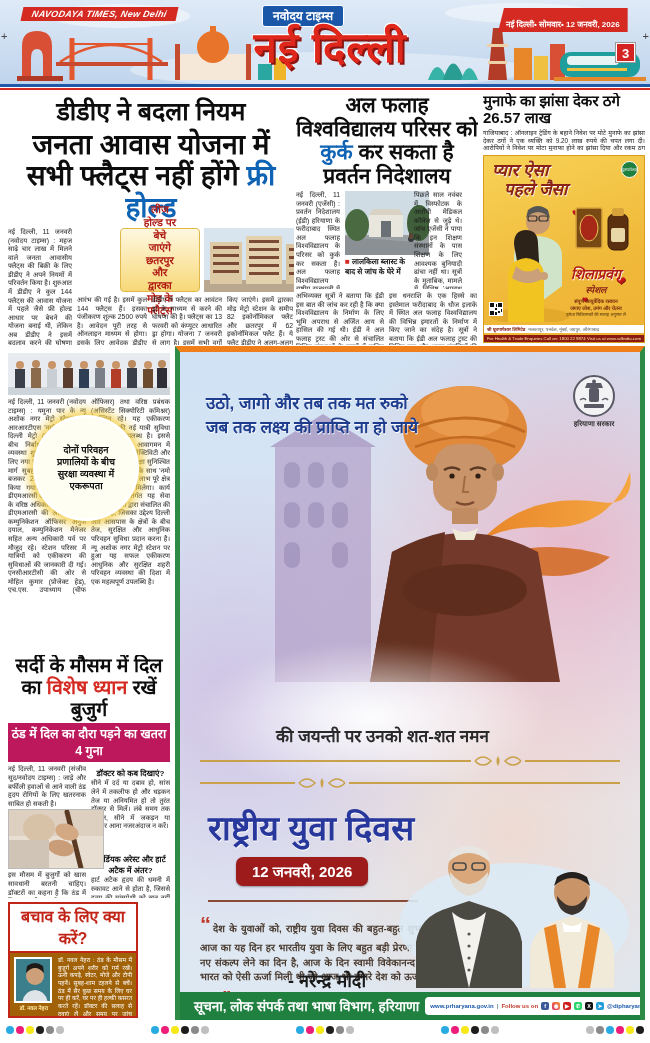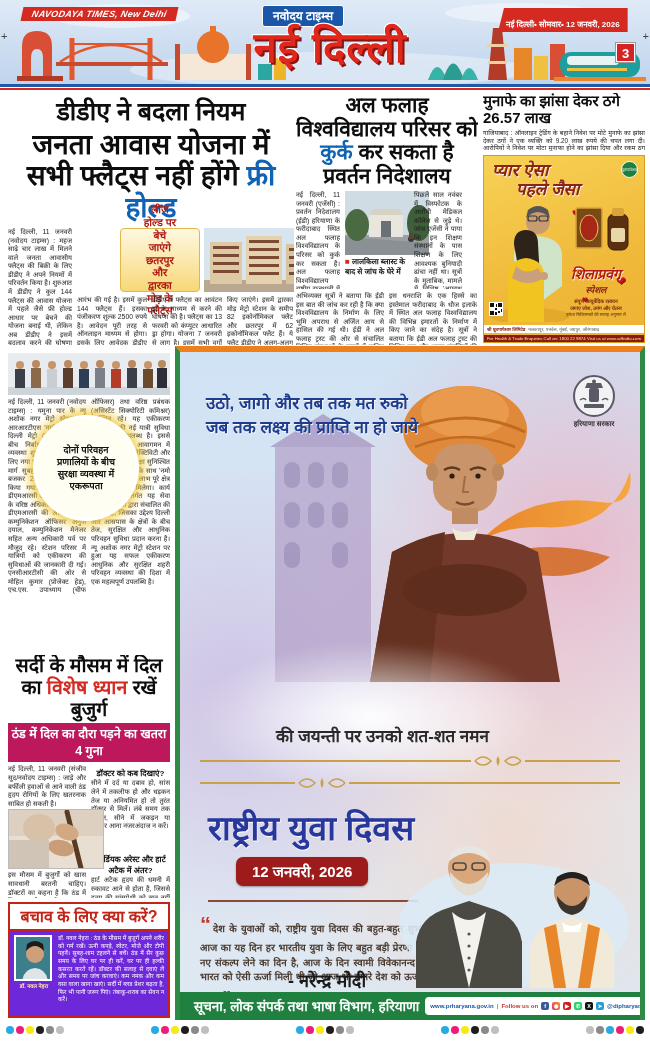--- a/index.html
+++ b/index.html
@@ -71,21 +71,21 @@
     box-shadow:0 0 0 3px #fff,0 0 12px 7px rgba(242,201,56,.95);z-index:3;}
   
   .heart{left:8px;top:655px;width:162px;height:243px;overflow:hidden;}
   .heart .hl{font-size:19.5px;}
   .black-bar{background:#be185d;color:#fff;font-weight:bold;font-size:12.5px;text-align:center;
     padding:2px 0 3px;margin:3px 0 3px;}
   .subhead{font-size:8px;font-weight:bold;color:#111;text-align:center;margin:2px 0 1px;}
   .heart-photo{width:96px;height:60px;margin:2px -18px 2px 0;position:relative;z-index:2;
     border:1px solid #bbb;}
   
-  .bachav{left:8px;top:902px;width:162px;height:116px;border:2px solid #c22418;background:#6d28d9;overflow:hidden;}
+  .bachav{left:8px;top:902px;width:130px;height:116px;border:2px solid #c22418;background:#a16207;overflow:hidden;}
   .bachav-head{background:#fff;color:#c22418;font-weight:bold;font-size:16px;text-align:center;
     padding:1px 0 2px;border-bottom:2px solid #c22418;}
   .bachav-body{display:flex;gap:4px;padding:4px;}
   .bachav-txt{font-size:5.9px;line-height:1.3;color:#fff;text-align:justify;}
   .bachav-name{font-size:5.5px;color:#ffe9a0;text-align:center;font-weight:bold;margin-top:1px;}
   
   .youth{left:175px;top:346px;width:470px;height:674px;border-top:6px solid #ef7f1a;
     border-left:5px solid #2e8b45;border-right:5px solid #2e8b45;overflow:hidden;
     background:
       radial-gradient(circle at 85% 30%,rgba(242,150,170,.55),transparent 42%),
@@ -253,21 +253,21 @@
   </div>
 
   <div class="abs munafa">
     <div class="hl">मुनाफे का झांसा देकर ठगे 26.57 लाख</div>
     <div class="body-txt" style="height:40px;">गाजियाबाद : ऑनलाइन ट्रेडिंग के बहाने निवेश पर मोटे मुनाफे का झांसा देकर ठगों ने एक व्यक्ति को 9.20 लाख रुपये की चपत लगा दी। आरोपियों ने निवेश पर मोटा मुनाफा होने का झांसा दिया और रकम ठग ली। इसके अलावा टेलीग्राम ग्रुप से जोड़ने के बाद मोटी कमाई का झांसा देकर युवती से 17.37 लाख ठग लिए।</div>
   </div>
 
   <div class="abs pyar">
     <div class="abs" style="left:8px;top:6px;">
       <div class="pyar-h">प्यार ऐसा</div>
-      <div class="pyar-h" style="margin-left:24px;font-style:italic;">पहले जैसा</div>
+      <div class="pyar-h" style="margin-left:12px;font-style:italic;">पहले जैसा</div>
     </div>
     <div class="abs pyar-logo" style="right:6px;top:5px;">धूतपापेश्वर</div>
     <div class="abs heart-glyph" style="left:88px;top:52px;">❤</div>
     <div class="abs heart-glyph" style="left:132px;top:118px;font-size:12px;">❤</div>
     <div class="abs heart-glyph" style="left:98px;top:140px;font-size:7px;">❤</div>
     <div class="abs" style="left:2px;top:48px;">
       <svg viewBox="0 0 92 118" width="92" height="118">
         <ellipse cx="44" cy="112" rx="40" ry="8" fill="#d89c20" opacity=".5"></ellipse>
         <circle cx="52" cy="18" r="12" fill="#c99b72"></circle>
         <path d="M40 14 q12 -12 24 0 l-2 -8 q-10 -8 -20 0 Z" fill="#555"></path>

